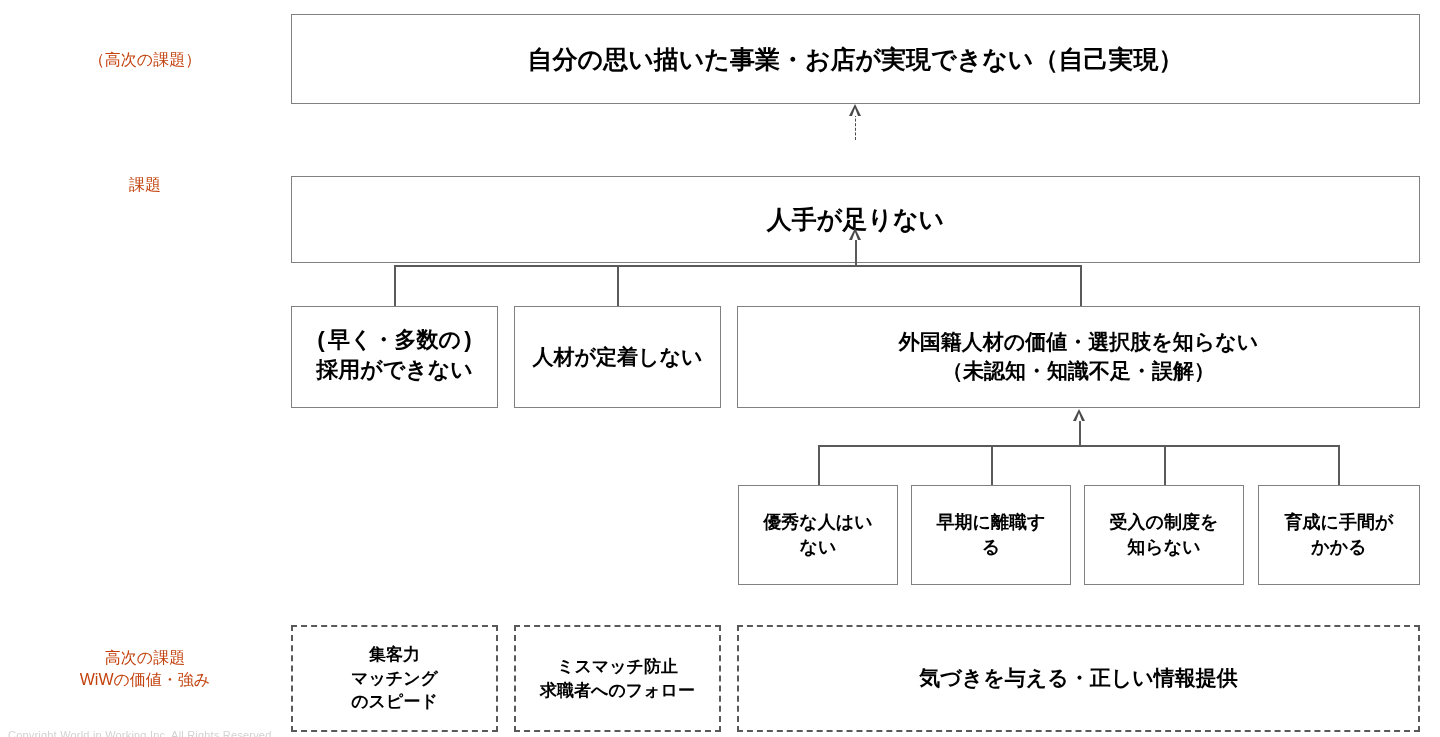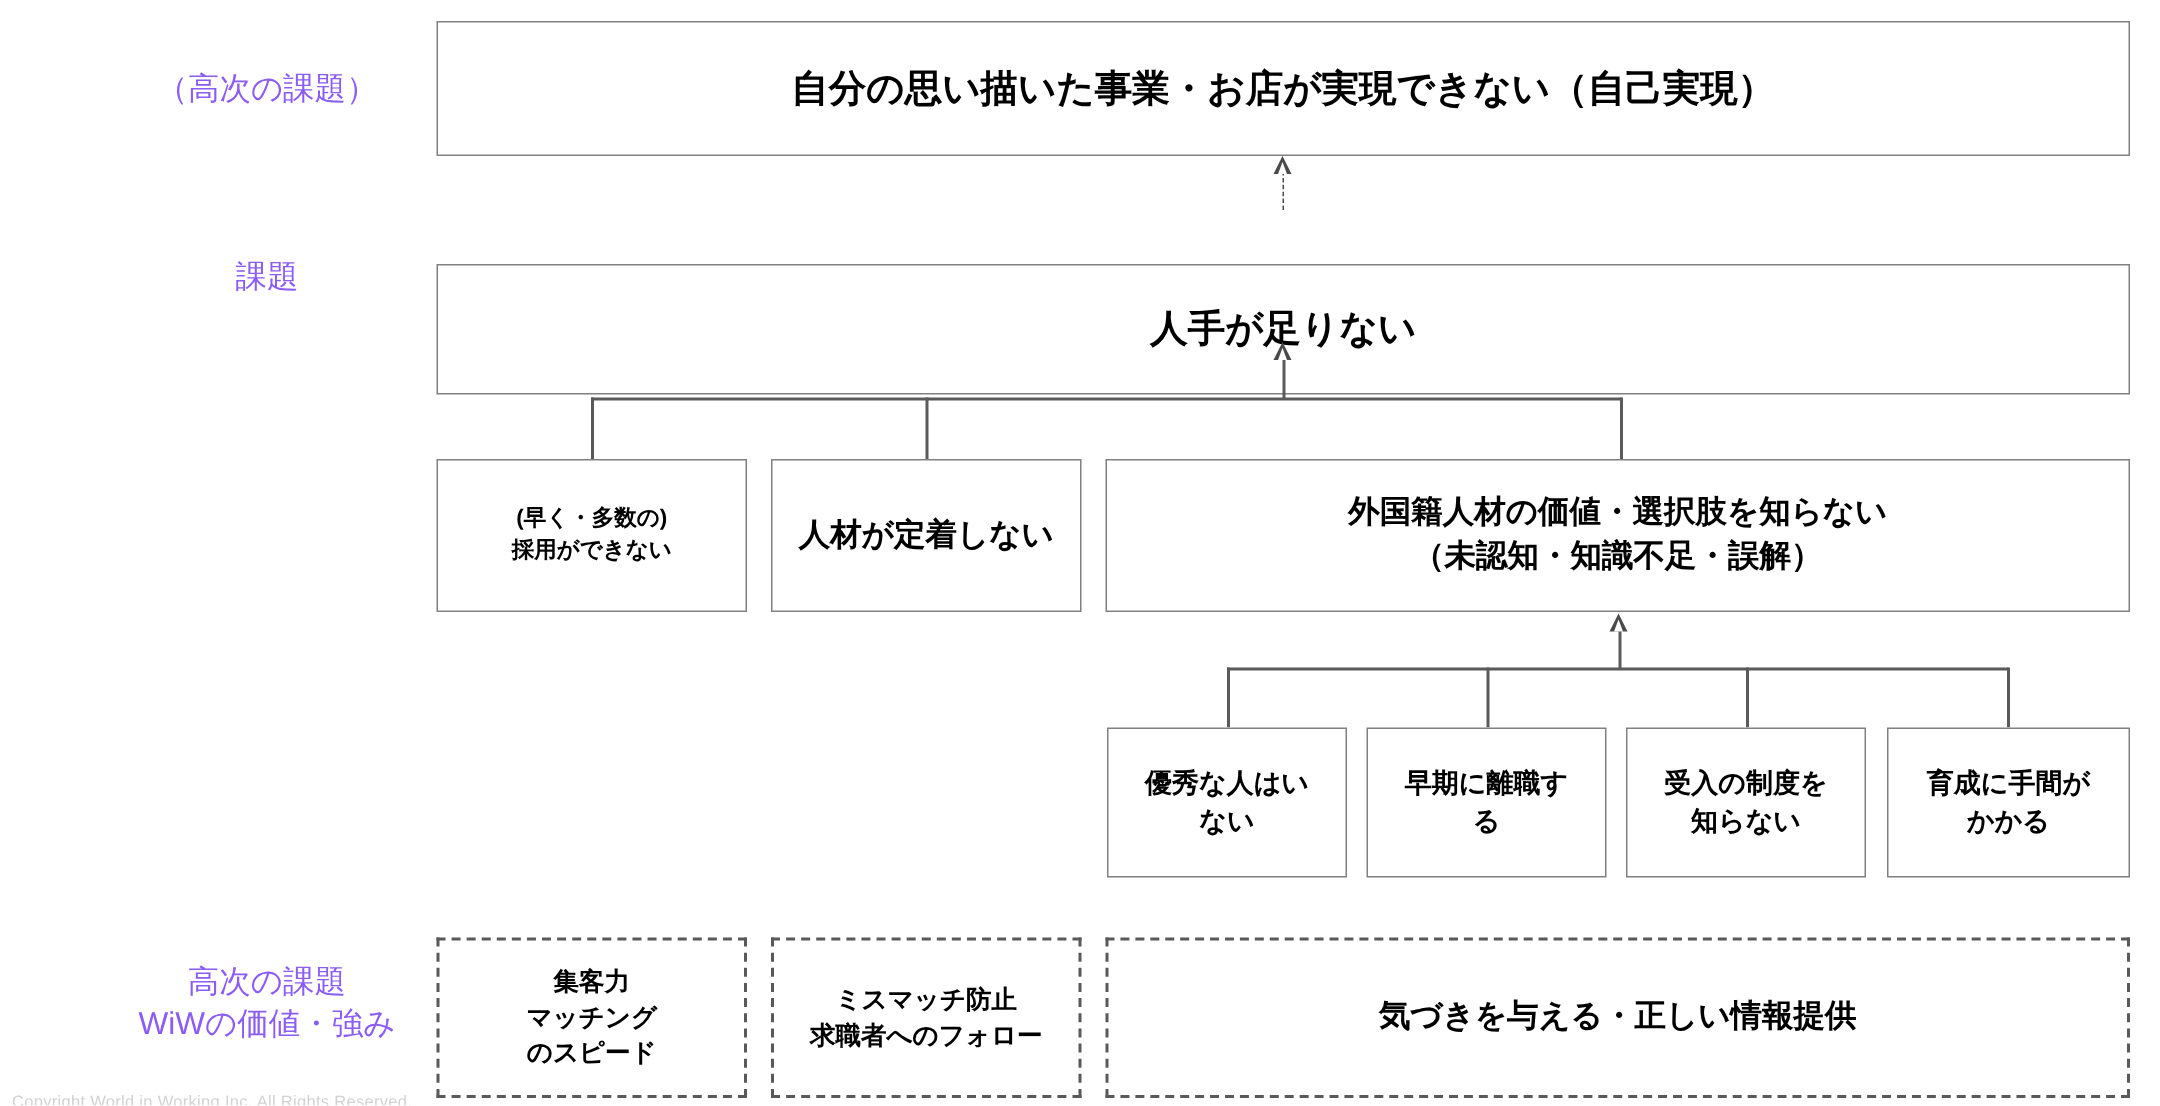--- a/index.html
+++ b/index.html
@@ -17,29 +17,28 @@
     width: 1440px;
     height: 737px;
     background: #ffffff;
     overflow: hidden;
   }
 
   
   .row-label {
     position: absolute;
     text-align: center;
-    color: #8b5cf6;
-    font-size: 21px;
+    color: #c2410c;
+    font-size: 16px;
     line-height: 1.35;
     font-weight: 400;
     white-space: pre-line;
     display: flex;
     align-items: center;
     justify-content: center;
-    padding-left: 33px;
   }
 
   
   .node {
     position: absolute;
     box-sizing: border-box;
     background: #ffffff;
     border: 1.6px solid #808080;
     display: flex;
     align-items: center;
@@ -49,21 +48,21 @@
     font-weight: bold;
     white-space: pre-line;
     line-height: 1.38;
   }
   .node.dashed {
     border: 2px dashed #595959;
   }
 
   .lvl-top      { font-size: 25px; }
   .lvl-issue    { font-size: 25px; }
-  .lvl-cause    { font-size: 15px; }
+  .lvl-cause    { font-size: 22px; font-family: Liberation Mono, monospace; }
   .lvl-cause-lg { font-size: 21px; }
   .lvl-leaf     { font-size: 18px; }
   .lvl-value-sm { font-size: 17px; }
   .lvl-value-lg { font-size: 21px; align-items: center; }
 
   
   .line-v, .line-h {
     position: absolute;
     background: #5a5a5a;
   }

